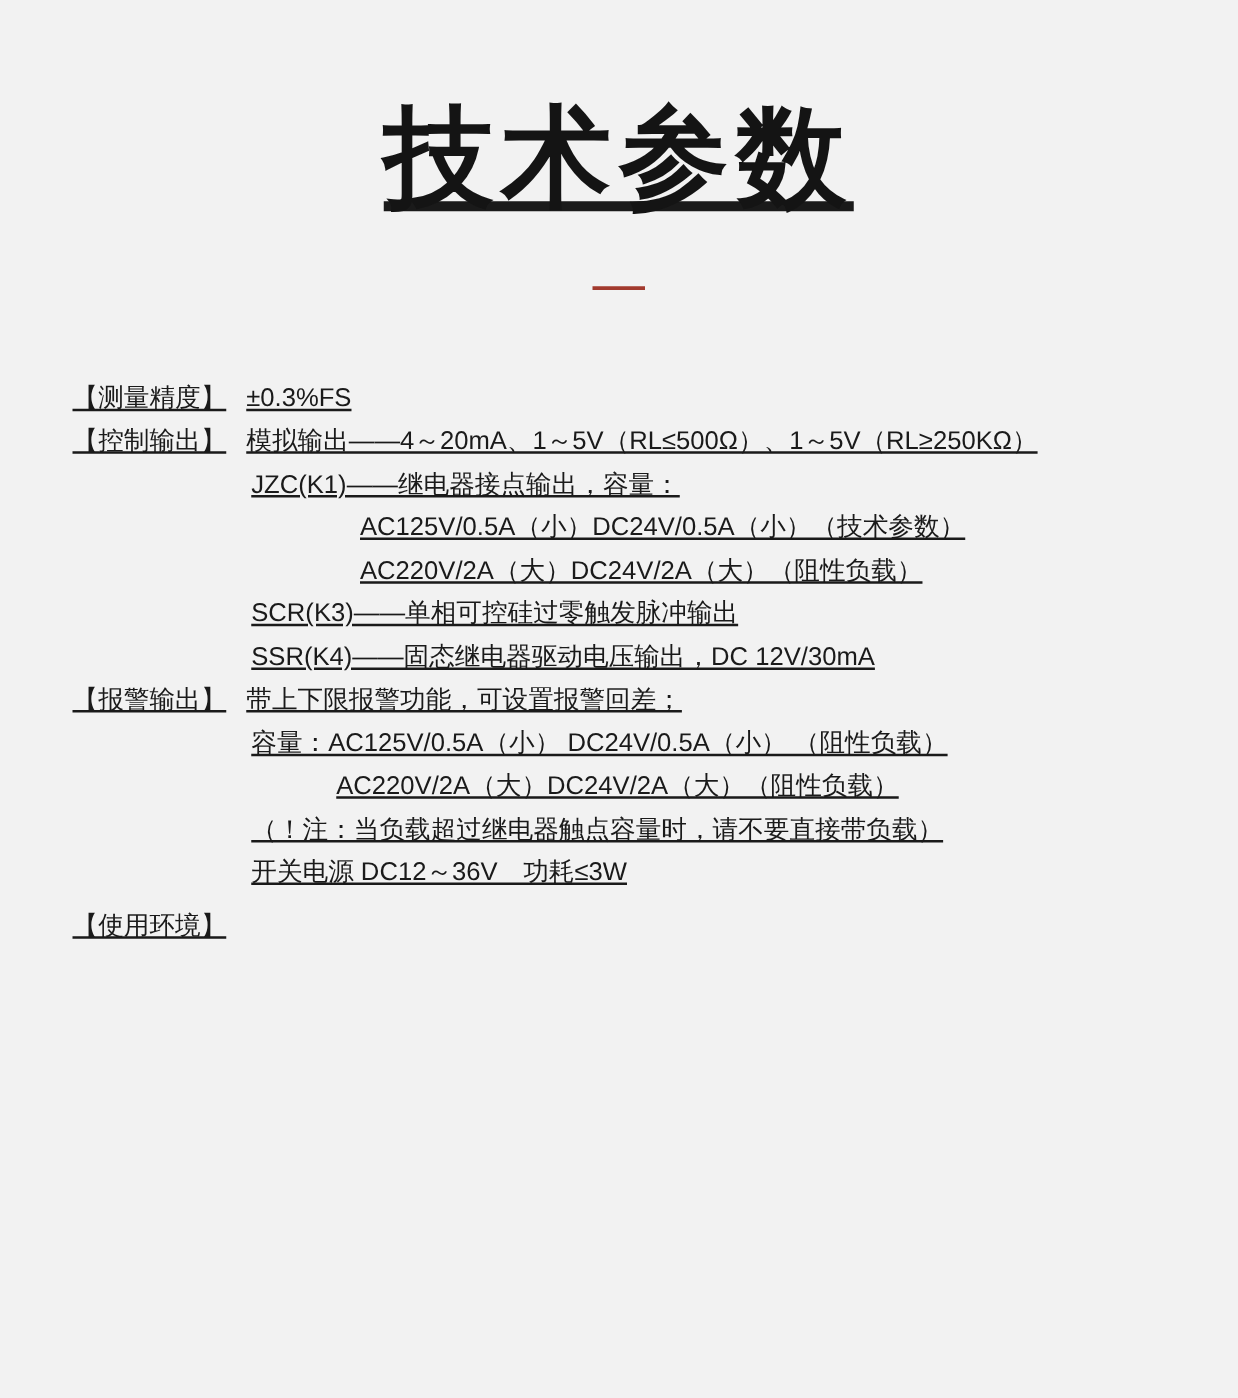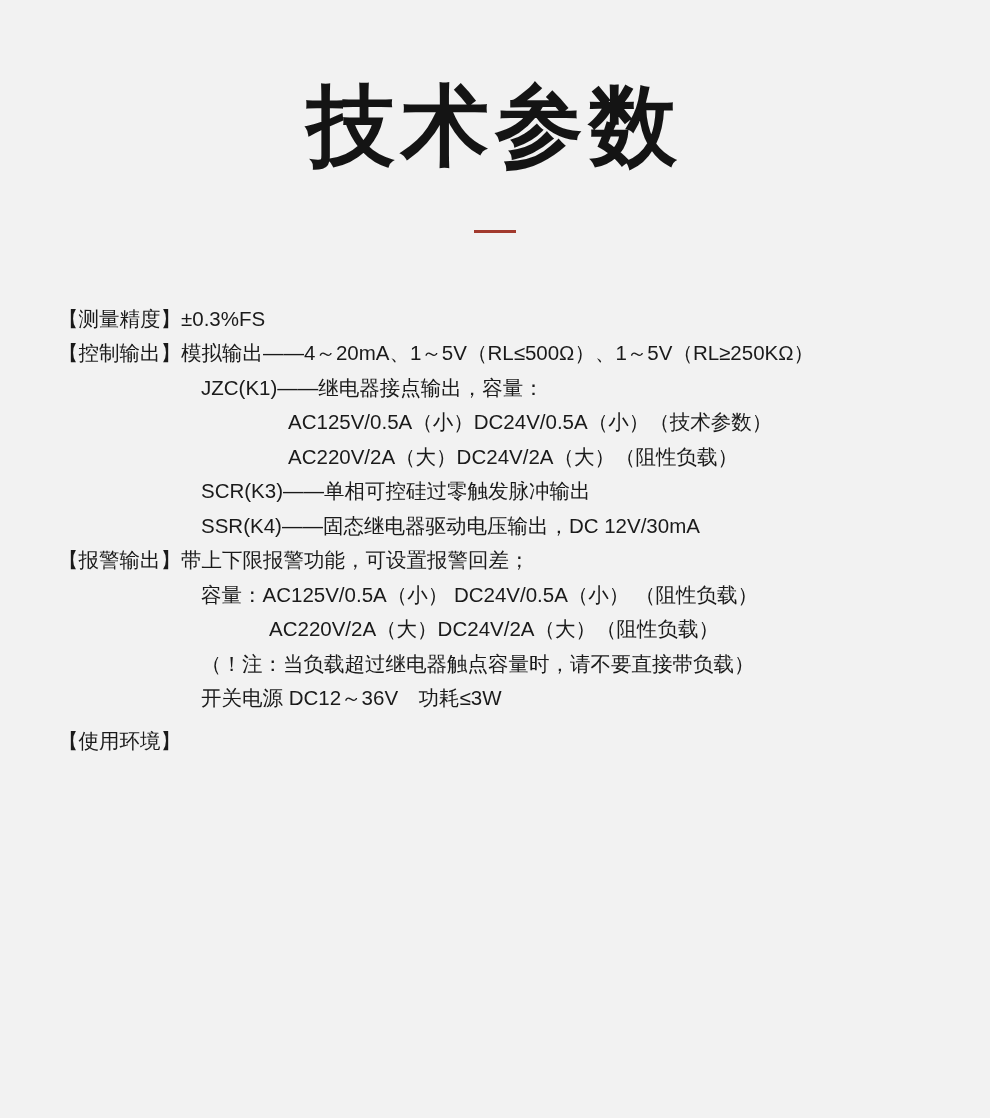--- a/index.html
+++ b/index.html
@@ -12,20 +12,21 @@
     background: #f2f2f2;
     font-family: "Liberation Sans", "DejaVu Sans", sans-serif;
     color: #1a1a1a;
     overflow: hidden;
   }
   .page {
     position: relative;
     width: 990px;
     height: 1118px;
     box-sizing: border-box;
+    text-decoration: underline;
   }
   .title {
     text-align: center;
     font-size: 88px;
     font-weight: 900;
     letter-spacing: 6px;
     color: #141414;
     padding-top: 78px;
     line-height: 1.1;
     font-family: "DejaVu Sans", "Liberation Sans", sans-serif;
@@ -52,21 +53,21 @@
     line-height: 1.0;
     margin-bottom: 14px;
     white-space: nowrap;
   }
   .label {
     flex: 0 0 auto;
     letter-spacing: 0px;
   }
   .value {
     flex: 0 0 auto;
-    margin-left: 0;
+    margin-left: 16px;
   }
   .cont {
     margin-bottom: 14px;
     font-size: 20.5px;
     line-height: 1.0;
     white-space: nowrap;
   }
   .ind-1 { padding-left: 143px; }
   .ind-2 { padding-left: 143px; }
   .ind-3 { padding-left: 230px; }

